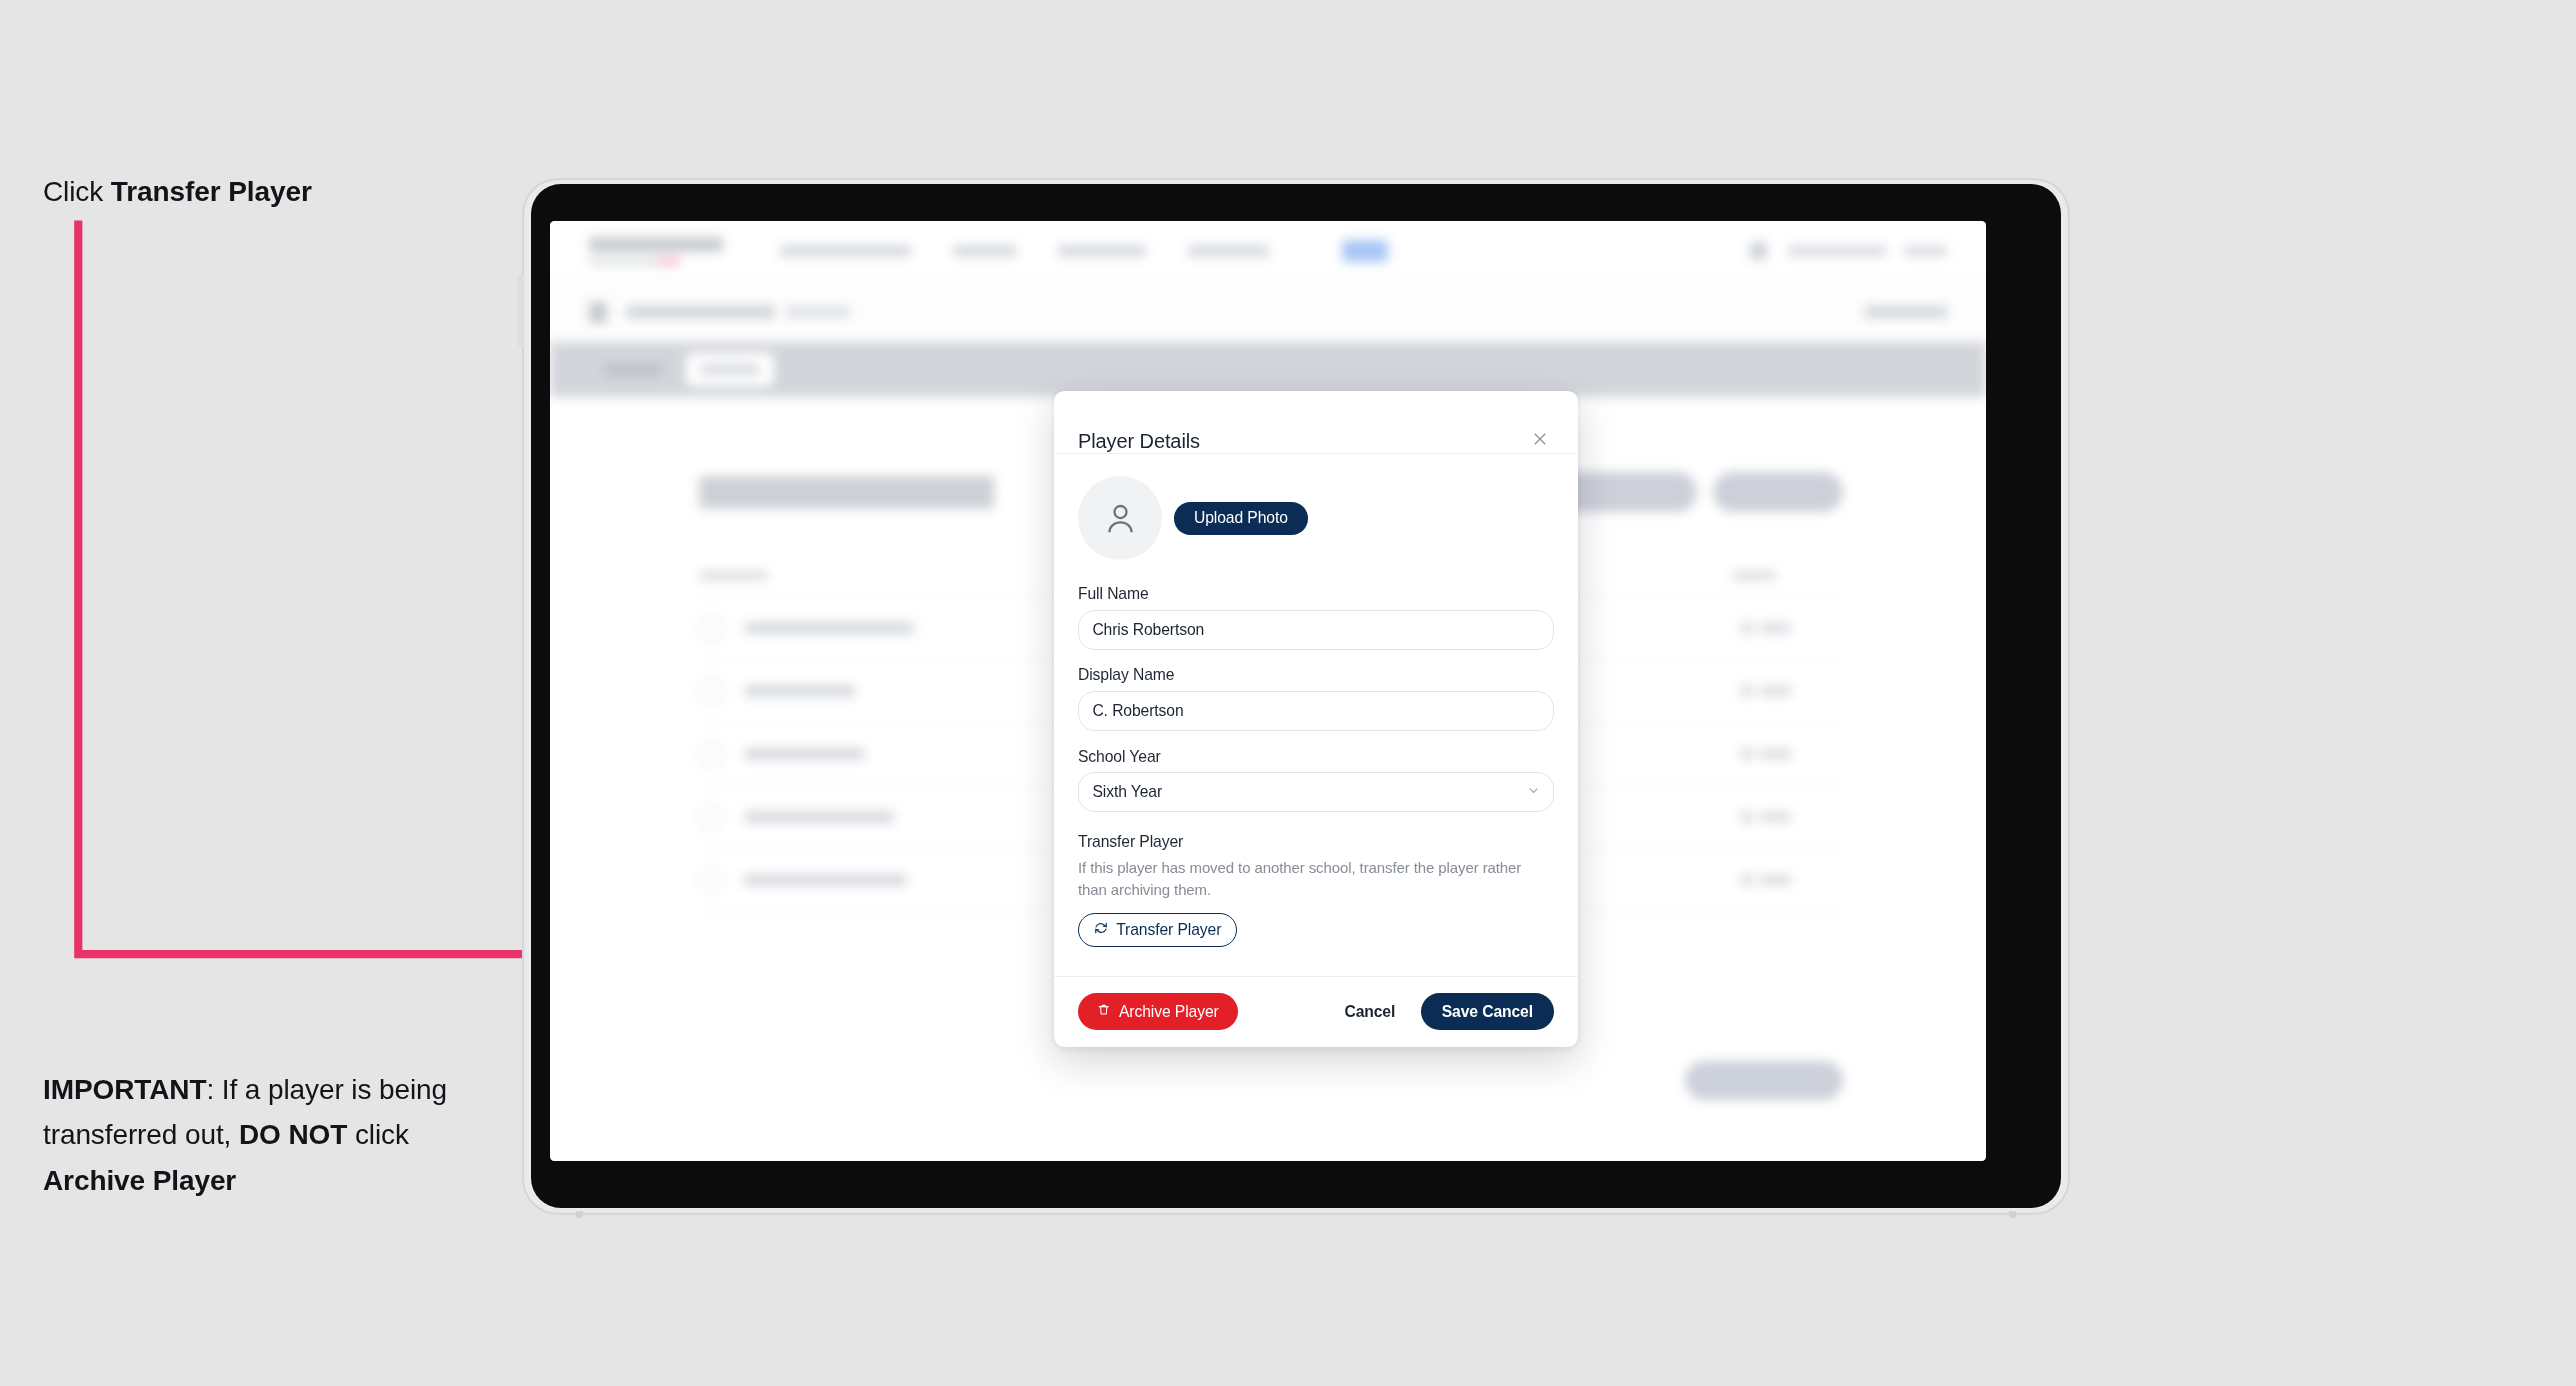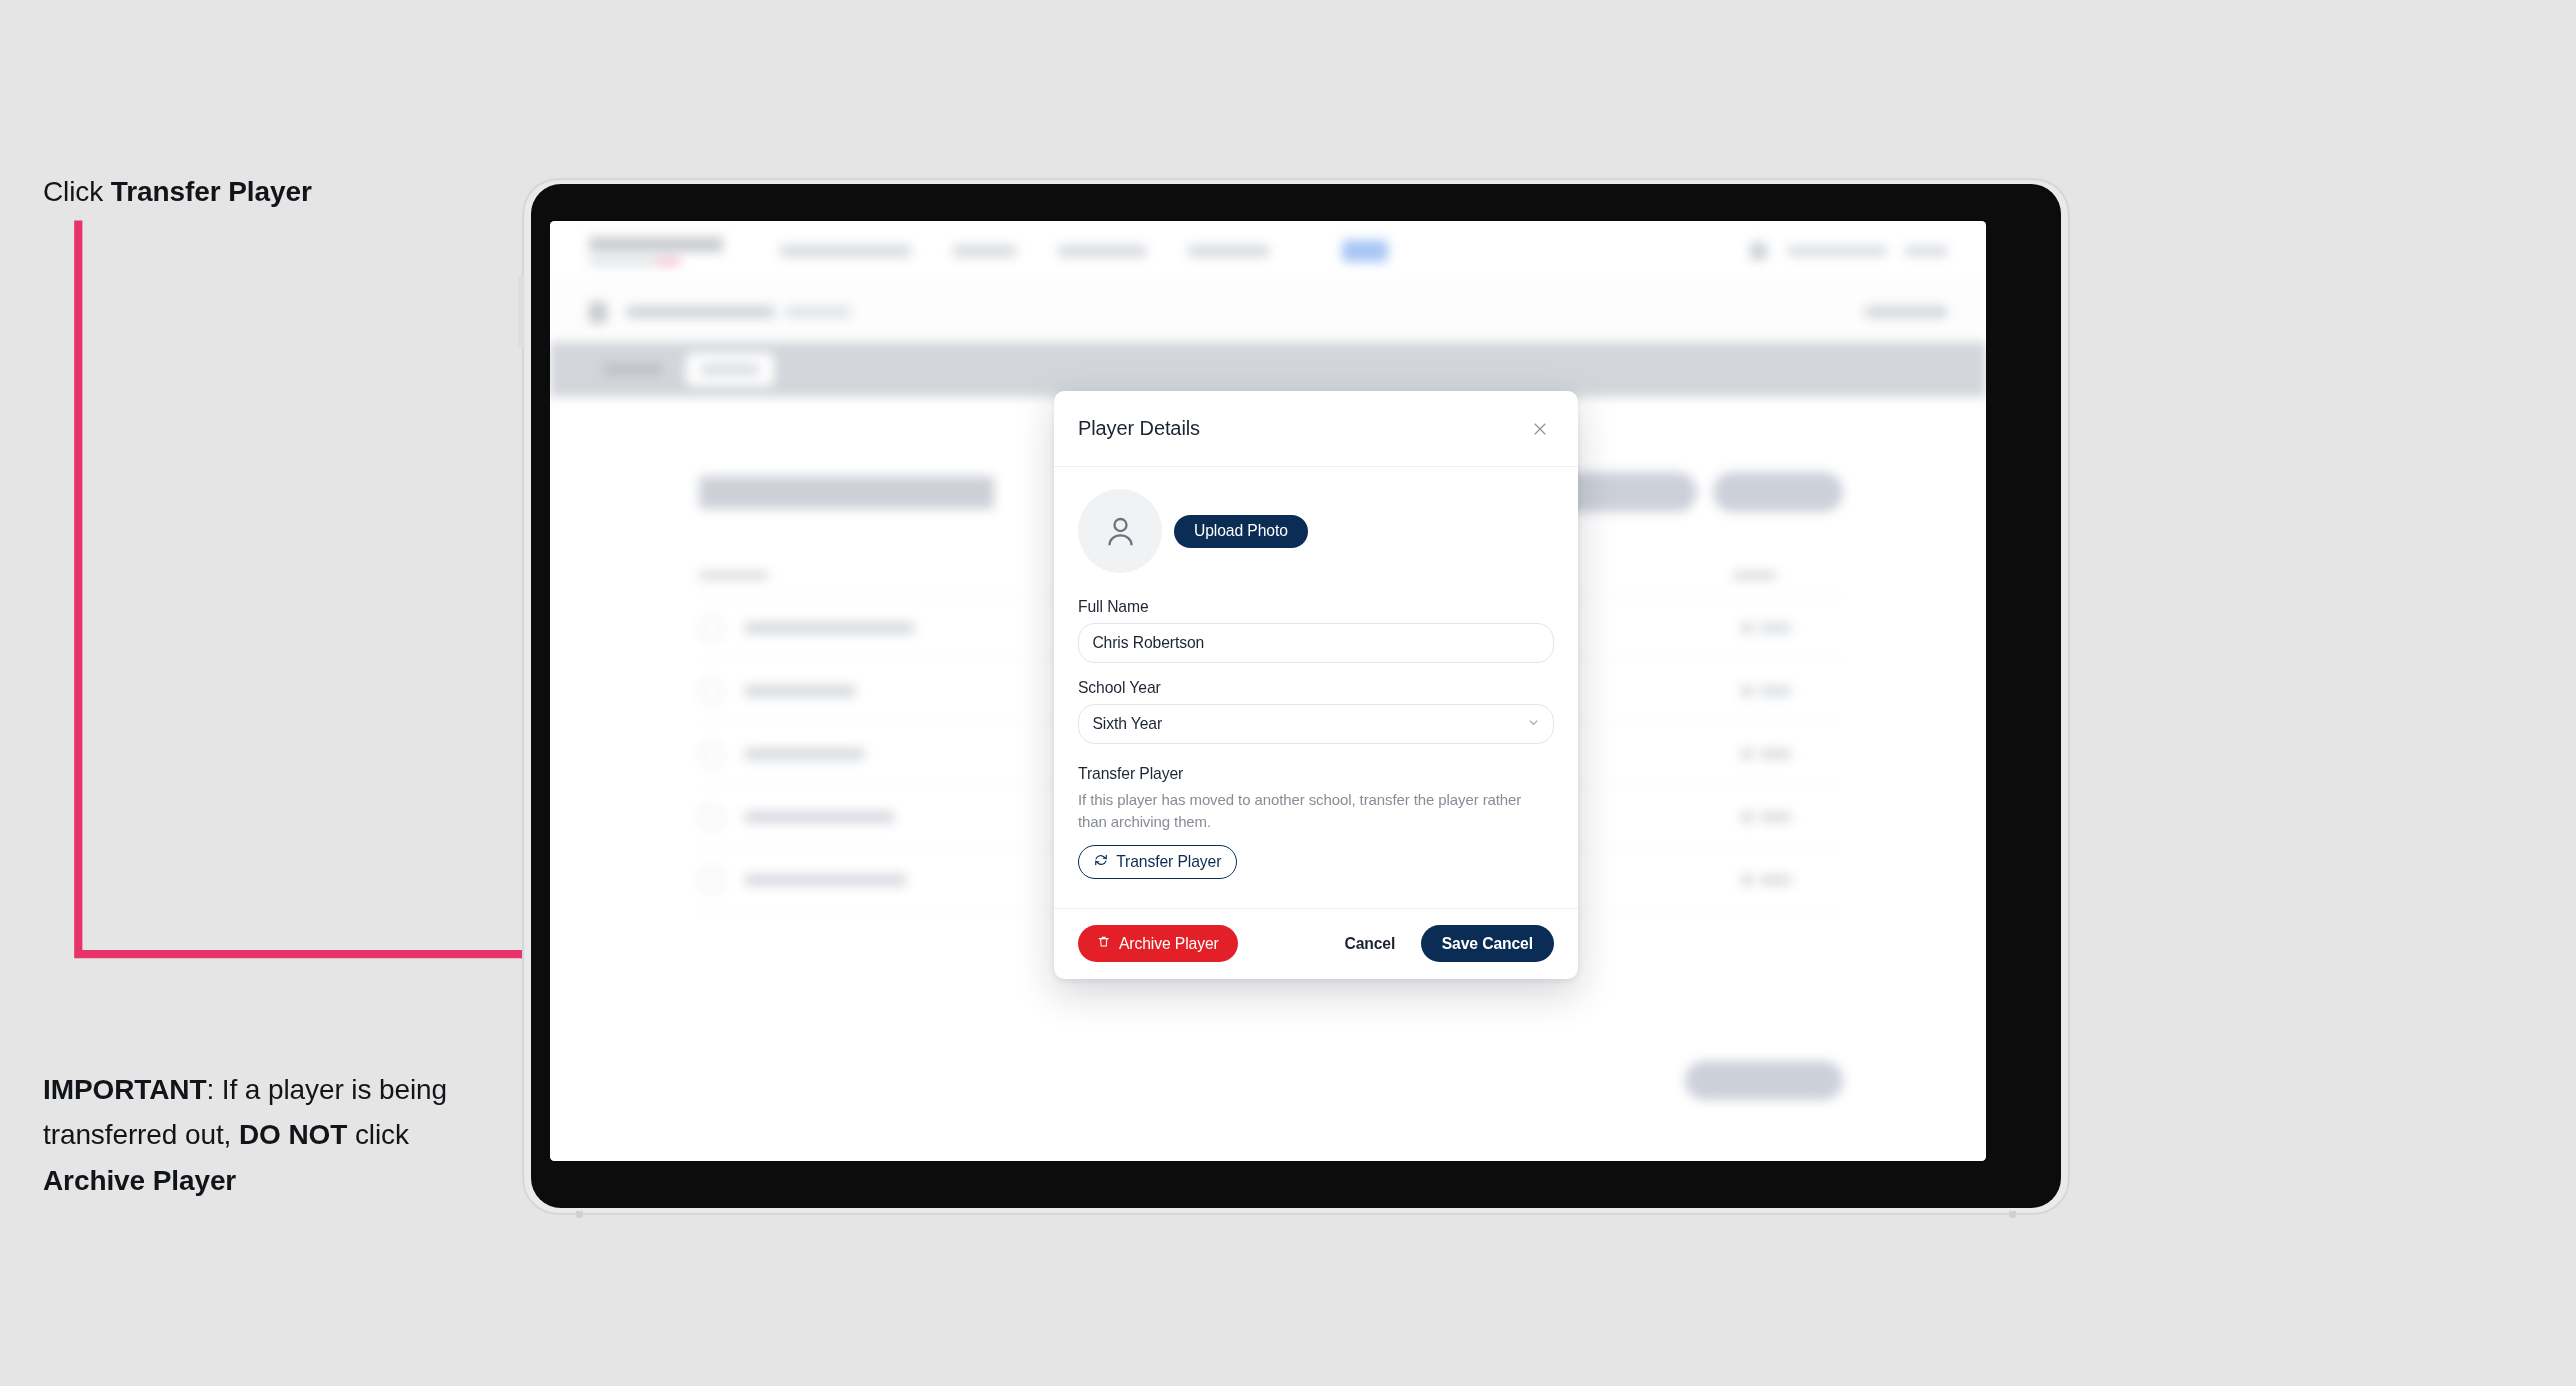--- a/index.html
+++ b/index.html
@@ -243,22 +243,22 @@
     position: absolute;
     left: 504px;
     top: 170px;
     width: 524px;
     background: #ffffff;
     border-radius: 10.4px;
     box-shadow: 0 13.4px 39px rgba(17,24,39,0.18), 0 1.5px 6px rgba(17,24,39,0.08);
     overflow: hidden;
   }
   .modal-head {
-    height: 76px;
-    display: flex; align-items: center;
+    height: 63px;
+    display: flex; align-items: flex-end;
     padding: 0 24px;
     border-bottom: 0.7px solid #eceef1;
   }
   .modal-title {
     font-size: 20px;
     color: #1b2430;
     letter-spacing: -0.1px;
   }
   .modal-close {
     margin-left: auto;
@@ -532,20 +532,24 @@
               </svg>
             </div>
             <button class="upload-btn">Upload Photo</button>
           </div>
 
           <div class="field">
             <div class="field-label">Full Name</div>
             <input class="field-input" value="Chris Robertson" style="">
           </div>
 
+          <div class="field">
+            <div class="field-label">Display Name</div>
+            <input class="field-input" value="C. Robertson" style="">
+          </div>
 
 
           <div class="field">
             <div class="field-label">School Year</div>
             <div class="select-wrap">
               <input class="field-input" readonly="" value="Sixth Year" style="">
               <span class="chev">
                 <svg width="15" height="15" viewBox="0 0 24 24" fill="none" stroke="currentColor" stroke-width="1.8">
                   <polyline points="6 9 12 15 18 9"></polyline>
                 </svg>

